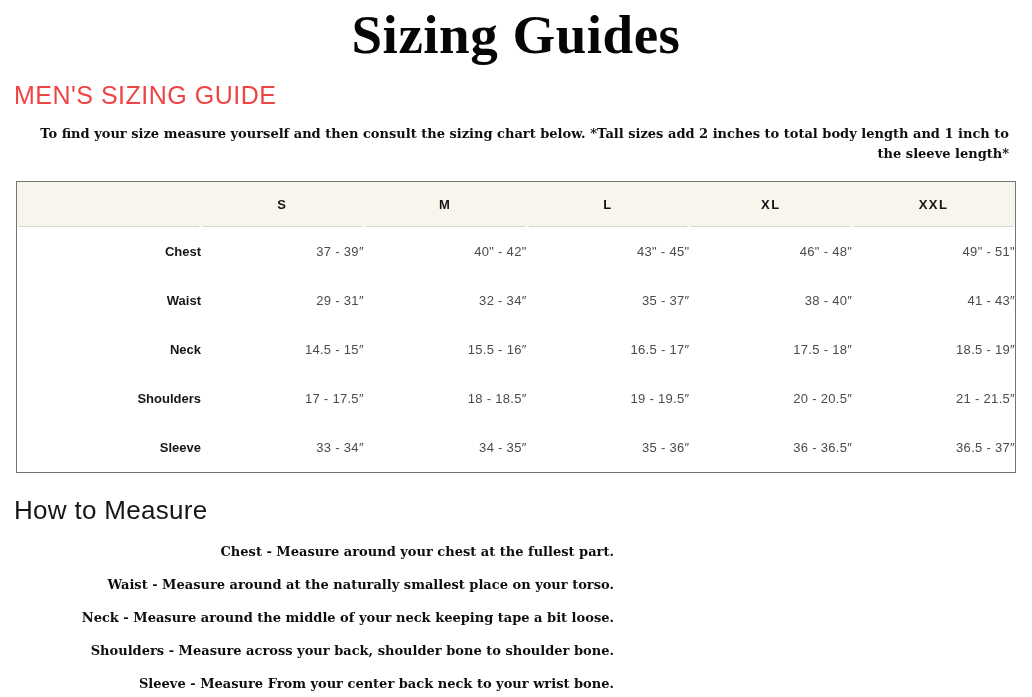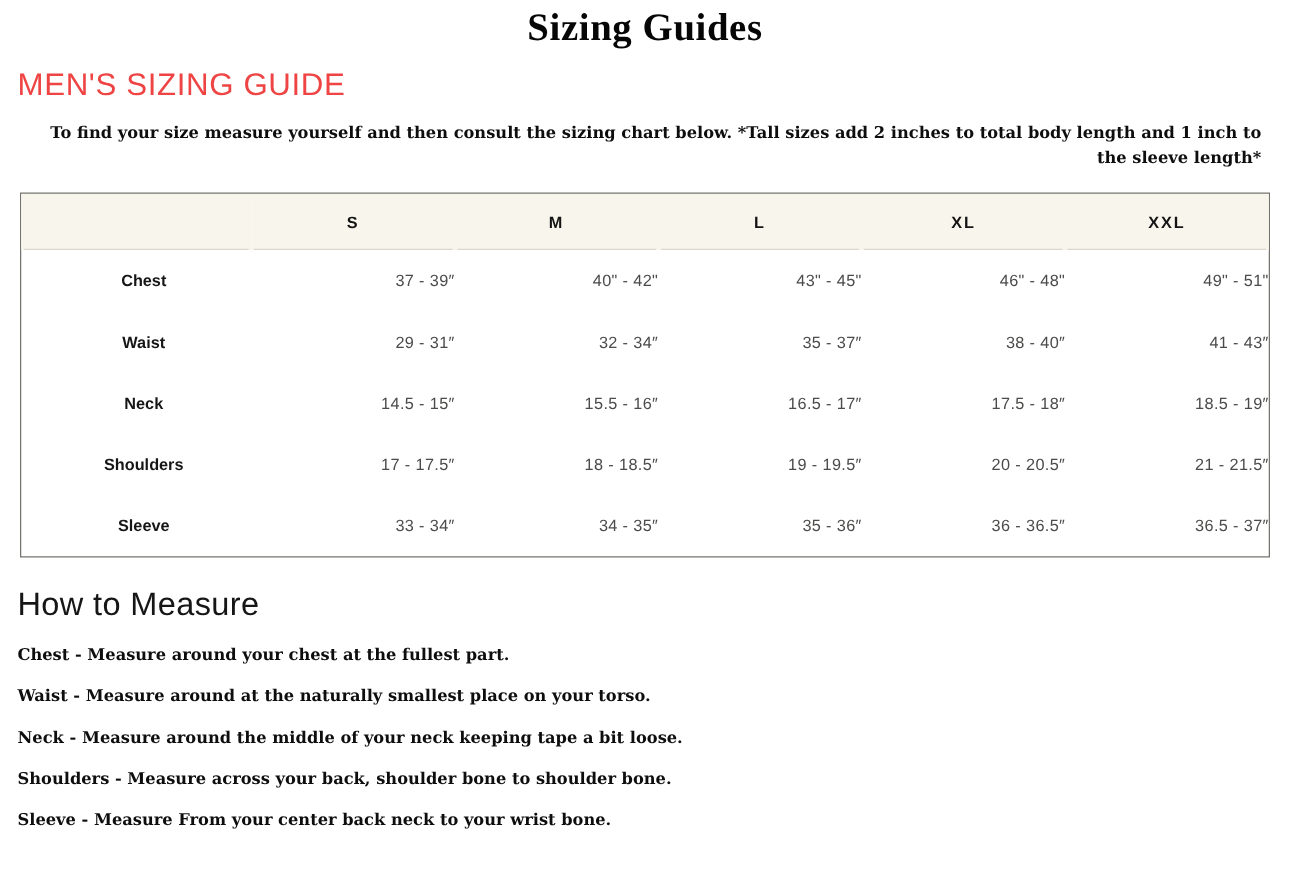--- a/index.html
+++ b/index.html
@@ -8,21 +8,21 @@
     width: 1032px; height: 697px;
     overflow: hidden; position: relative;
     font-family: "Liberation Sans", sans-serif;
     color: #111;
   }
   .page-title {
     padding-top: 5px;
     text-align: center;
     font-family: "Liberation Serif", serif;
     font-weight: 700;
-    font-size: 31px;
+    font-size: 55px;
     line-height: 1.1;
     color: #060606;
     letter-spacing: 0.5px;
   }
   .section-heading {
     margin: 15px 0 0 14px;
     font-family: "Liberation Sans", sans-serif;
     font-weight: 400;
     font-size: 25px;
     letter-spacing: 0.5px;
@@ -61,21 +61,21 @@
   }
   table.size-table thead th::after {
     content: "";
     position: absolute;
     left: 2px; right: 2px; bottom: 0;
     height: 1px;
     background: #d9d6cb;
   }
   table.size-table tbody tr { height: 49px; }
   table.size-table tbody th {
-    text-align: center;
+    text-align: right;
     padding-left: 12px;
     font-size: 13px;
     font-weight: 700;
     color: #161616;
     vertical-align: middle;
   }
   table.size-table tbody td {
     text-align: right;
     vertical-align: middle;
     font-size: 13px;
@@ -88,20 +88,21 @@
     font-family: "Liberation Sans", sans-serif;
     font-weight: 400;
     font-size: 26px;
     letter-spacing: 0.3px;
     color: #161616;
   }
   .measure-list {
     list-style: none;
     margin: 16px 0 0 14px;
     max-width: 600px;
+    text-align: right;
   }
   .measure-list li {
     margin-bottom: 13px;
     font-family: "DejaVu Serif", serif;
     font-weight: 700;
     font-size: 13px;
     line-height: 20px;
     color: #0e0e0e;
   }
 </style>

